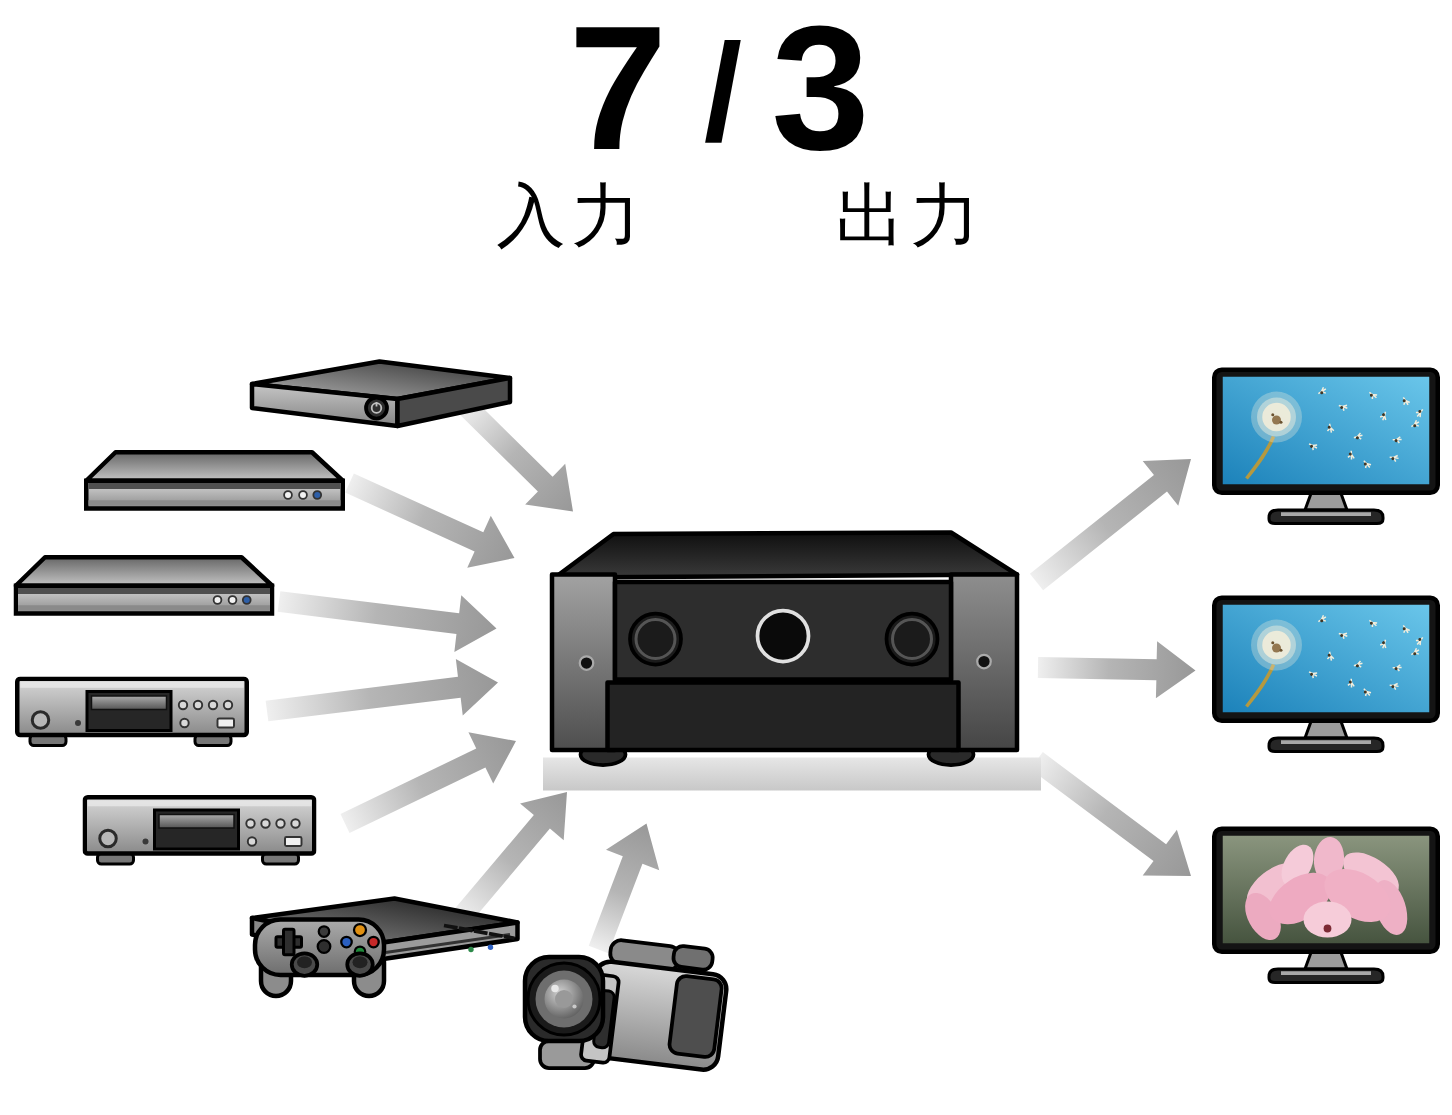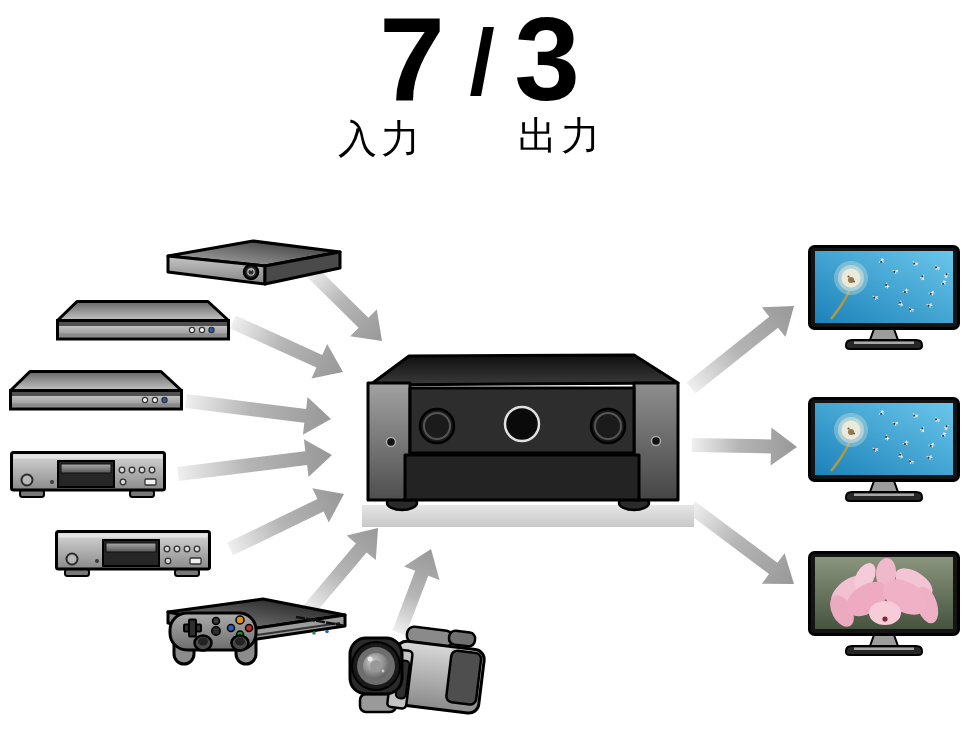--- a/index.html
+++ b/index.html
@@ -1,33 +1,33 @@
 <!DOCTYPE html>
 <html><head>
 <meta charset="utf-8">
 <style>
   html,body{margin:0;padding:0;background:#fff;}
   #stage{position:relative;width:968px;height:743px;background:#fff;overflow:hidden;
          font-family:"Liberation Sans",sans-serif;color:#000;}
   .num{position:absolute;top:0;font-weight:bold;font-size:118px;line-height:1;text-align:center;width:120px;}
   #sep{position:absolute;top:16px;font-weight:bold;font-size:92px;line-height:1;text-align:center;width:100px;}
-  .jlabel{position:absolute;top:116px;font-size:39px;line-height:1.2;text-align:center;width:130px;font-weight:500;letter-spacing:4px;}
+  .jlabel{position:absolute;top:116px;font-size:46px;line-height:1.2;text-align:center;width:130px;font-weight:500;letter-spacing:4px;}
   #diagram{position:absolute;left:0;top:0;}
 </style>
 </head>
 <body>
 
 <div id="stage">
 
   <div>
     <span class="num" style="left:352px;">7</span>
     <span id="sep" style="left:432px;">/</span>
     <span class="num" style="left:487px;">3</span>
     <span class="jlabel" style="left:316px;">入力</span>
-    <span class="jlabel" style="left:496px;font-family:Liberation Mono, monospace;">出力</span>
+    <span class="jlabel" style="left:542px;">出力</span>
   </div>
 
   <svg id="diagram" width="968" height="743" viewBox="0 0 968 743">
     <defs id="arrow-defs">
       <linearGradient id="lg-top" x1="0" y1="0" x2="0" y2="1">
         <stop offset="0" stop-color="#0f0f0f"></stop>
           <stop offset="1" stop-color="#3a3a3a"></stop>
       </linearGradient>
       <linearGradient id="lg-colL" x1="0" y1="0" x2="0" y2="1">
         <stop offset="0" stop-color="#a2a2a2"></stop>

